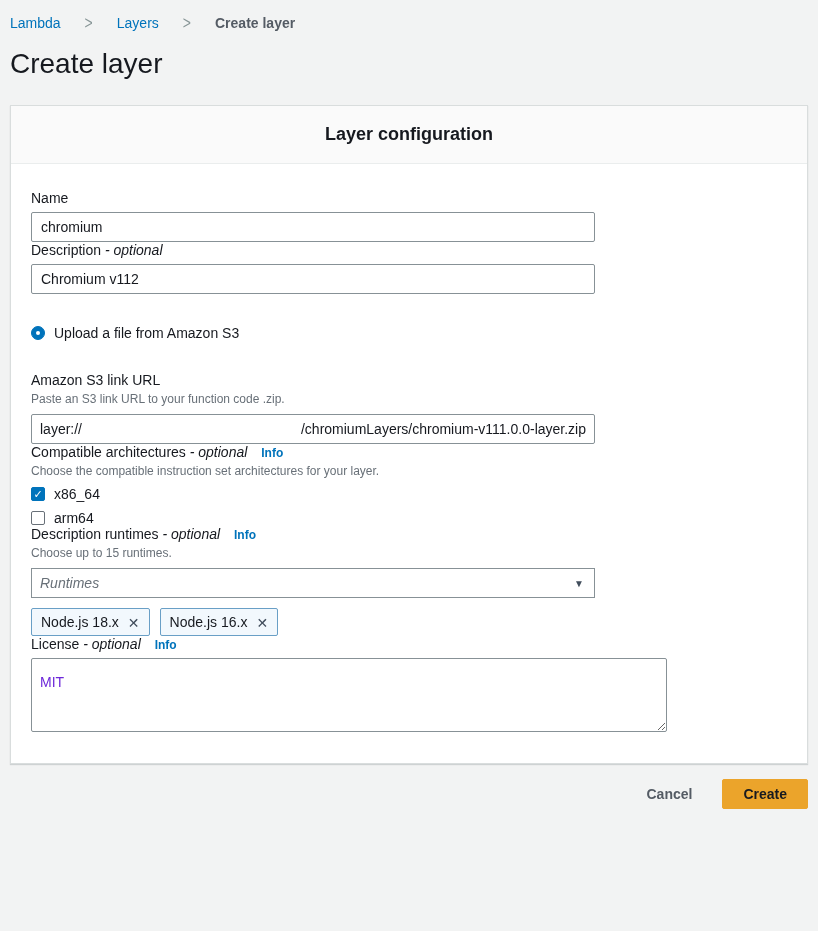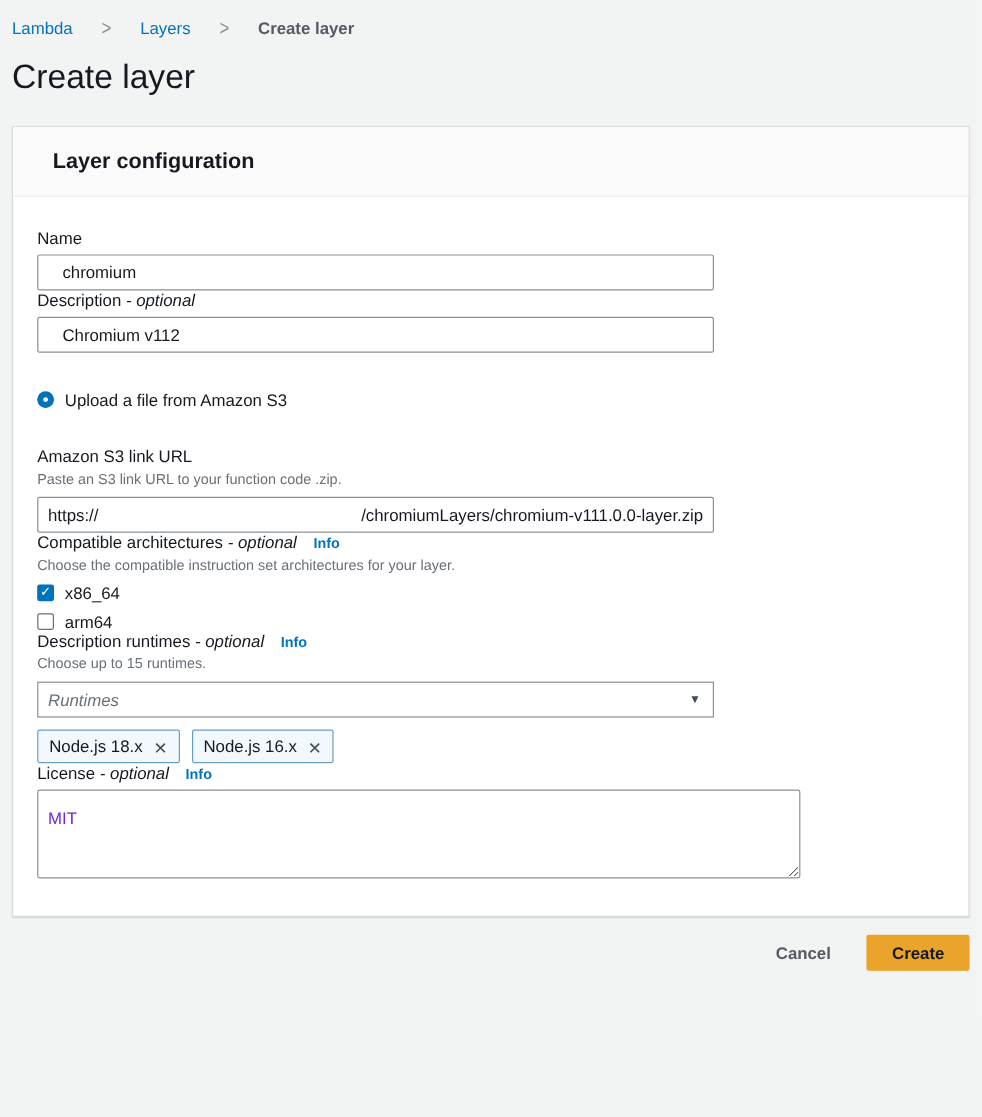--- a/index.html
+++ b/index.html
@@ -24,38 +24,39 @@
   
   .card {
     margin-top: 25px;
     background: #ffffff;
     border: 1px solid #d9dddd;
     box-shadow: 0 1px 1px 0 rgba(0,28,36,0.15);
   }
   .card-header {
     background: #fafafa;
     border-bottom: 1px solid #eaeded;
-    padding: 18px 33px;
+    padding: 18px 16px;
+    text-align: center;
   }
   .card-header h2 { font-size: 18px; font-weight: 700; color: #16191f; }
   .card-body { padding: 26px 20px 28px 20px; }
 
   .field { }
   .field:last-child { margin-bottom: 0; }
   .label-row { margin-bottom: 6px; font-size: 14px; color: #16191f; }
   .label-row .optional { font-style: italic; }
   .label-row .info-link { color: #0073bb; font-weight: 700; font-size: 12px; margin-left: 10px; text-decoration: none; cursor: pointer; }
   .hint { font-size: 12px; color: #687078; margin-top: -2px; margin-bottom: 8px; }
 
   .text-input {
     width: 564px;
     height: 30px;
     border: 1px solid #879196;
     border-radius: 2px;
-    padding: 4px 20px;
+    padding: 4px 9px;
     font-size: 14px;
     font-family: "Liberation Sans", "DejaVu Sans", sans-serif;
     color: #16191f;
     background: #fff;
     outline: none;
   }
 
   
   .url-input {
     width: 564px; height: 30px;
@@ -179,21 +180,21 @@
           <span>Upload a file from Amazon S3</span>
         </div>
       </div>
 
       <div class="field">
         <div class="label-row">
           <span>Amazon S3 link URL</span>
         </div>
         <div class="hint">Paste an S3 link URL to your function code .zip.</div>
         <div class="url-input">
-          <span>https://</span>
+          <span>layer://</span>
           <span>/chromiumLayers/chromium-v111.0.0-layer.zip</span>
         </div>
       </div>
 
       <div class="field">
         <div class="label-row">
           <span>Compatible architectures</span>
           <span class="optional">- optional</span>
           <a class="info-link">Info</a>
         </div>

